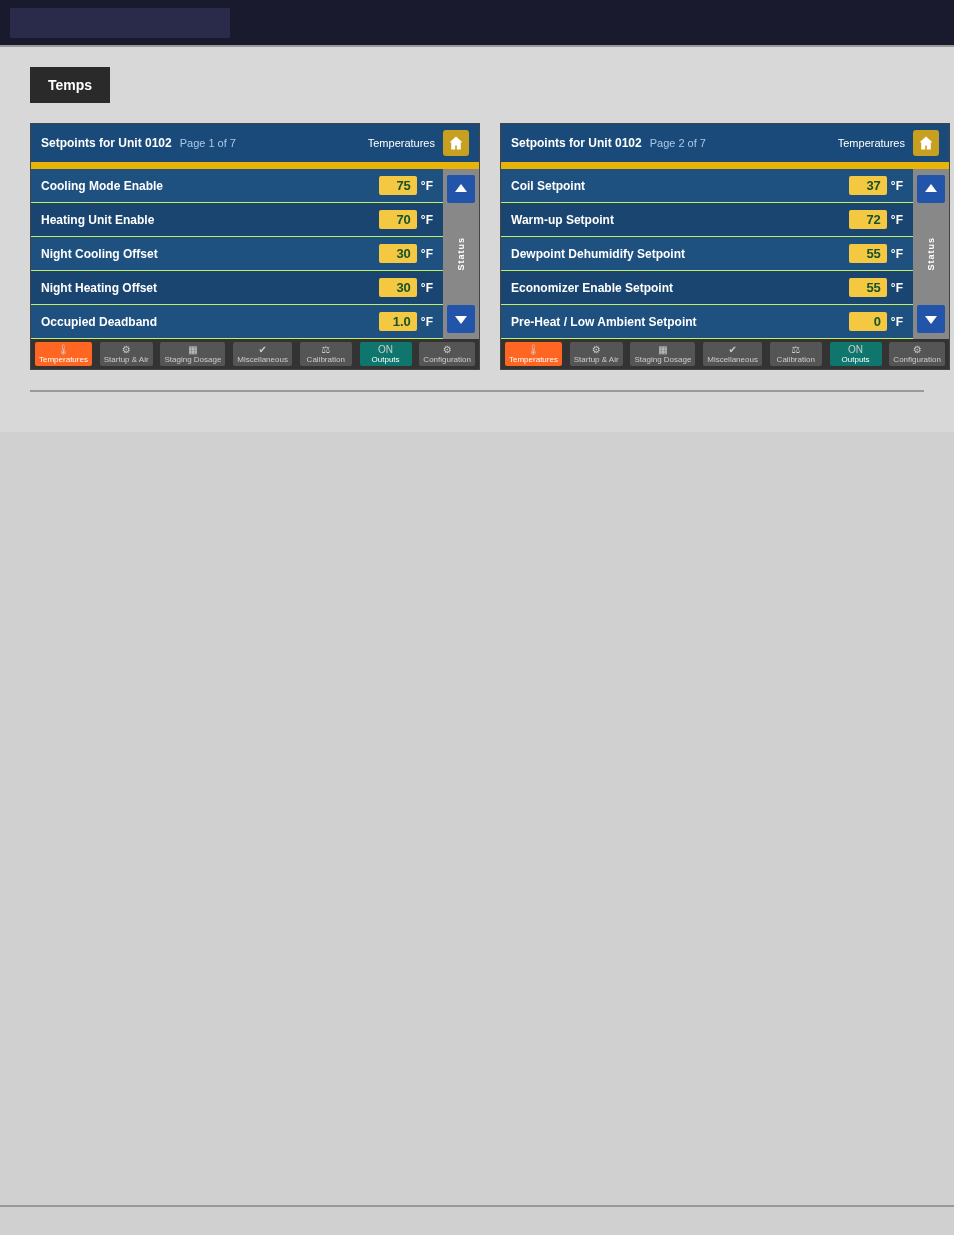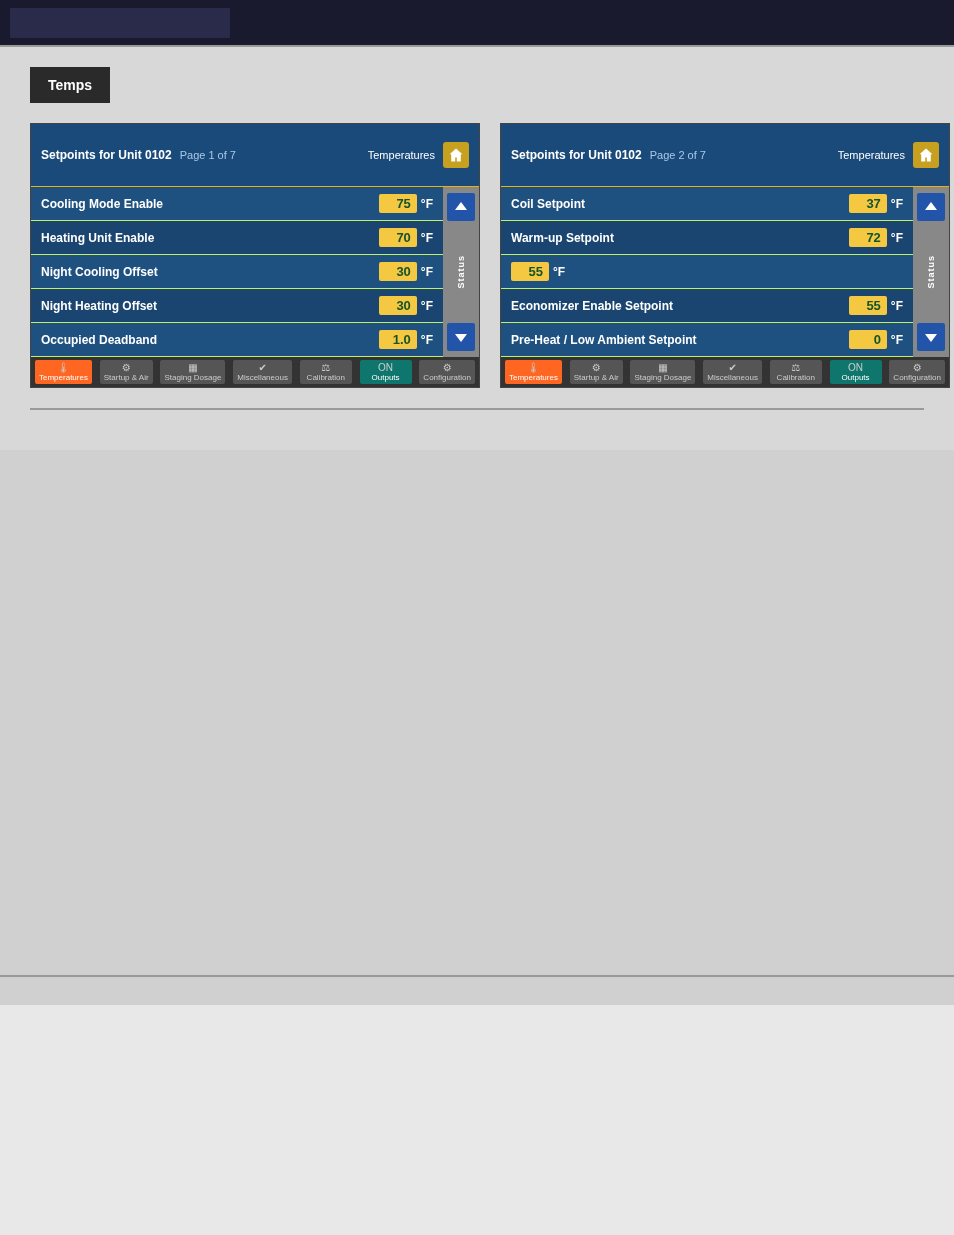--- a/index.html
+++ b/index.html
@@ -7,21 +7,21 @@
       width: 954px;
       height: 1235px;
       background: #e8e8e8;
       font-family: Arial, sans-serif;
       font-size: 12px;
       overflow: hidden;
     }
 
     .page-wrapper {
       width: 954px;
-      height: 1005px;
+      height: 1235px;
       background: #d0d0d0;
       position: relative;
     }
 
     
     .top-header {
       width: 100%;
       height: 45px;
       background: #1a1a2e;
       display: flex;
@@ -78,25 +78,25 @@
     
     .setpoints-panel {
       background: #1a3a5c;
       border: 1px solid #444;
       width: 450px;
       flex-shrink: 0;
     }
 
     .panel-header {
       background: #1a4a7a;
-      padding: 18px 10px;
+      padding: 6px 10px;
       display: flex;
       align-items: center;
       justify-content: space-between;
-      border-bottom: 1px solid #eab308;
+      border-bottom: 7px solid #eab308;
     }
 
     .panel-header-left {
       display: flex;
       align-items: center;
       gap: 8px;
     }
 
     .panel-title {
       color: white;
@@ -452,20 +452,21 @@
 
             <div class="setpoint-row">
               <span class="setpoint-label">Warm-up Setpoint</span>
               <div class="setpoint-value-area">
                 <span class="setpoint-value">72</span>
                 <span class="setpoint-unit">°F</span>
               </div>
             </div>
 
             <div class="setpoint-row">
+              <span class="setpoint-label">Dewpoint Dehumidify Setpoint</span>
               <div class="setpoint-value-area">
                 <span class="setpoint-value">55</span>
                 <span class="setpoint-unit">°F</span>
               </div>
             </div>
 
             <div class="setpoint-row">
               <span class="setpoint-label">Economizer Enable Setpoint</span>
               <div class="setpoint-value-area">
                 <span class="setpoint-value">55</span>

